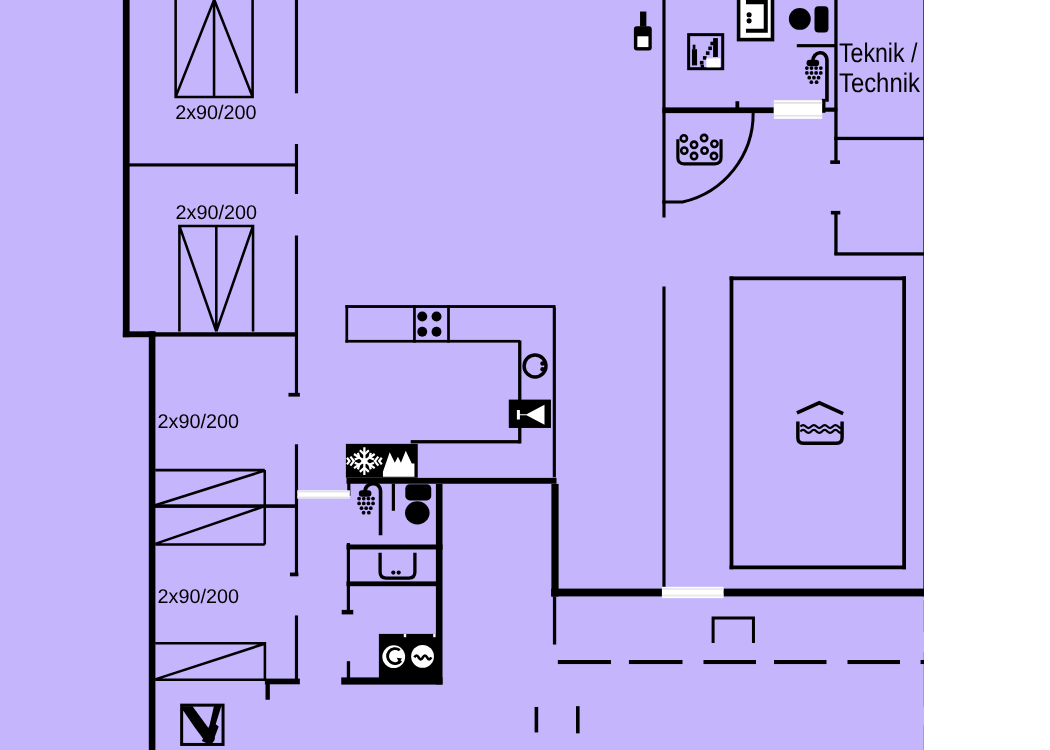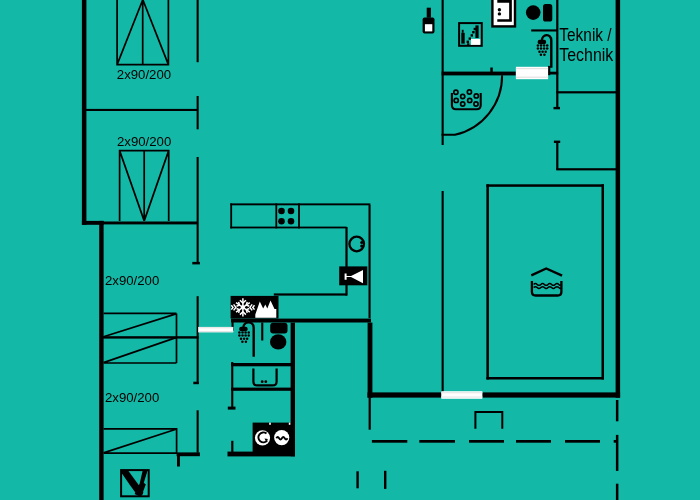--- a/index.html
+++ b/index.html
@@ -1,16 +1,16 @@
 <!DOCTYPE html>
 <html><head>
 <meta charset="utf-8">
 <style>
 html,body{margin:0;padding:0;background:#fff;}
-#plan{position:relative;width:700px;height:500px;background:#14b8a6;overflow:hidden;}
+#plan{position:relative;width:616px;height:500px;background:#c4b5fd;overflow:hidden;}
 svg{display:block}
 text{font-family:"Liberation Sans",sans-serif;fill:#000;}
 </style>
 </head>
 <body>
 <div id="plan">
 <svg width="700" height="500" viewBox="0 0 700 500">
 
 <g fill="#000">
 

